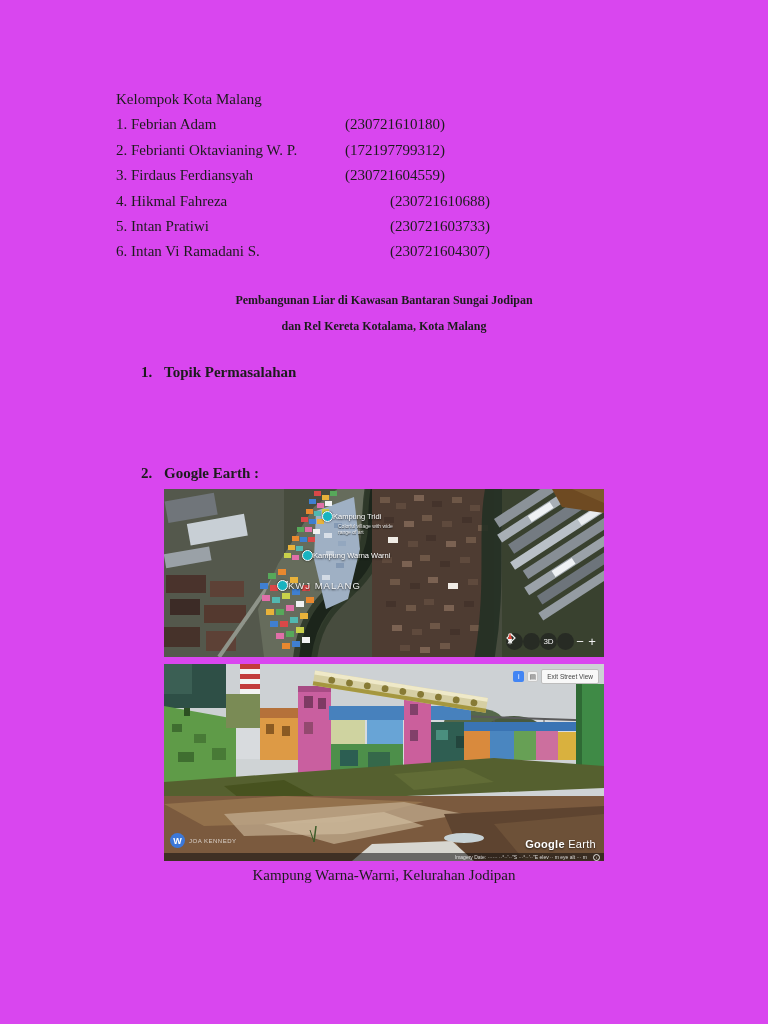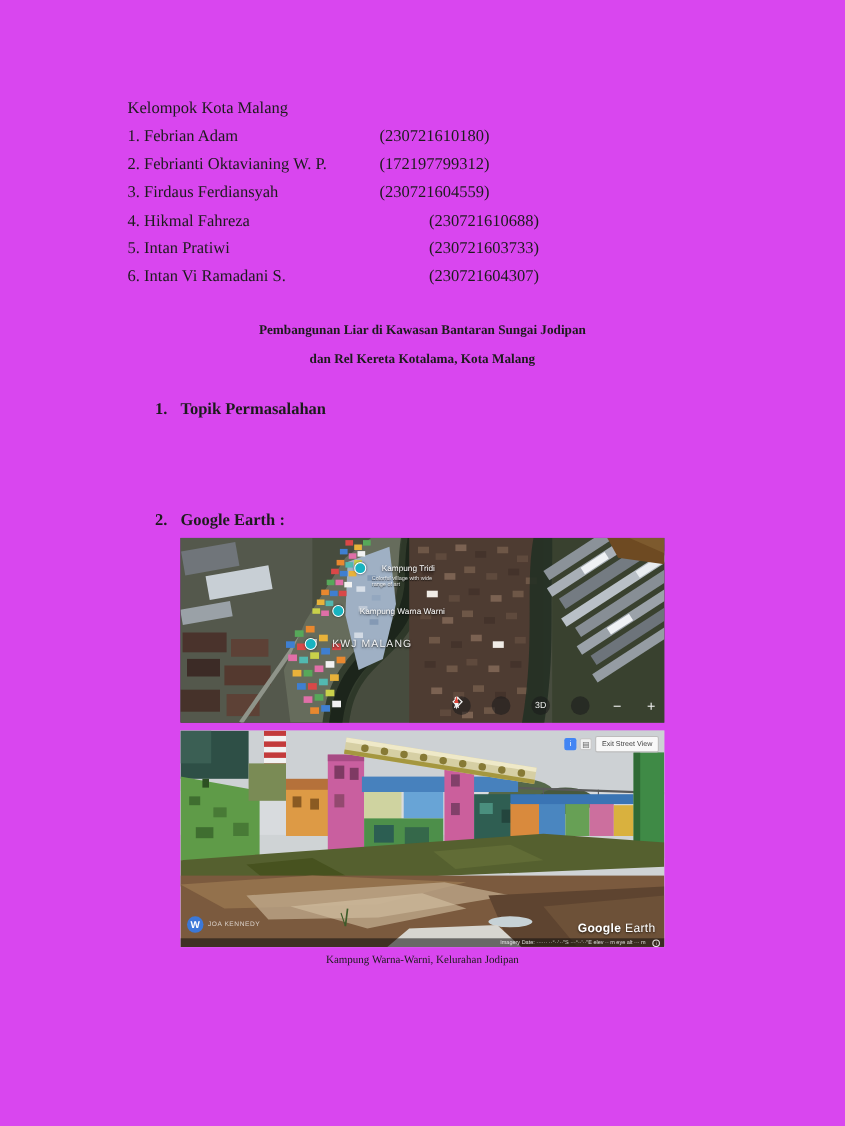--- a/index.html
+++ b/index.html
@@ -20,29 +20,29 @@
   .sec-head{font-weight:bold;font-size:15px;line-height:18px;}
   .sec-num{display:inline-block;width:23px;}
   .sec-body{margin-left:23px;margin-top:9px;width:492px;font-size:15px;line-height:27px;}
   
   .shot{position:absolute;left:164px;width:440px;overflow:hidden;background:#474c3e;
         font-family:"Liberation Sans","DejaVu Sans",sans-serif;}
   .sat{top:489px;height:168px;}
   .sv{top:664px;height:197px;background:#cfd3d5;}
   .shot svg{position:absolute;left:0;top:0;display:block;}
   
-  .pin{position:absolute;display:flex;align-items:center;gap:14px;}
+  .pin{position:absolute;display:flex;align-items:center;gap:0;}
   .pin-dot{width:11px;height:11px;border-radius:50%;background:#18b3c0;border:1.5px solid #ffffff;
            box-sizing:border-box;flex:0 0 auto;box-shadow:0 0 2px rgba(0,0,0,.6);}
   .pin-label{color:#ffffff;font-size:7.5px;text-shadow:0 1px 2px rgba(0,0,0,.9);white-space:nowrap;}
   .pin-sub{position:absolute;left:16px;top:12px;width:64px;color:rgba(255,255,255,.85);
            font-size:5px;line-height:6px;text-shadow:0 1px 1px rgba(0,0,0,.8);}
   .pin-kwj .pin-label{font-size:9.5px;letter-spacing:1px;color:rgba(255,255,255,.92);}
   
-  .sat-controls{position:absolute;right:6px;bottom:7px;display:flex;align-items:center;gap:19px;}
+  .sat-controls{position:absolute;right:6px;bottom:7px;display:flex;align-items:center;gap:0;}
   .ctl{width:17px;height:17px;border-radius:50%;background:rgba(25,25,28,.55);color:#f2f2f2;
        display:flex;align-items:center;justify-content:center;font-size:8px;}
   .ctl.flat{background:transparent;font-size:13px;width:12px;}
   
   .sv-topbar{position:absolute;top:5px;right:5px;display:flex;align-items:center;gap:3px;}
   .mini-ic{width:11px;height:11px;border-radius:2px;display:flex;align-items:center;justify-content:center;
            font-size:7px;color:#fff;}
   .mini-blue{background:#4285f4;}
   .mini-gray{background:#f1f1f1;color:#666;border:0.5px solid #c9c9c9;box-sizing:border-box;}
   .exit-btn{height:13px;background:#f8f8f8;border:0.5px solid #bdbdbd;border-radius:2px;
@@ -53,21 +53,21 @@
   .contrib-name{font-size:6px;color:rgba(255,255,255,.7);letter-spacing:.5px;}
   .watermark{position:absolute;right:8px;bottom:11px;color:#ffffff;font-size:11px;
              text-shadow:0 1px 2px rgba(0,0,0,.7);letter-spacing:.3px;}
   .wm-bold{font-weight:bold;}
   .statusbar{position:absolute;left:0;bottom:0;width:440px;height:8px;background:rgba(15,15,15,.55);
              display:flex;align-items:center;justify-content:flex-end;gap:6px;padding:0 4px;box-sizing:border-box;}
   .status-txt{color:rgba(255,255,255,.8);font-size:5px;white-space:nowrap;}
   .status-info{width:5px;height:5px;border-radius:50%;border:0.5px solid rgba(255,255,255,.85);
                color:rgba(255,255,255,.85);font-size:4px;display:flex;align-items:center;justify-content:center;}
   
-  .caption{position:absolute;left:0;top:867px;width:768px;text-align:center;font-size:10px;}
+  .caption{position:absolute;left:0;top:867px;width:768px;text-align:center;font-size:15px;}
 </style>
 </head>
 <body>
 
 <div class="page">
 
   <div class="members">
     <div class="mrow"><span>Kelompok Kota Malang</span></div>
     <div class="mrow"><span>1. Febrian Adam</span><span class="mid">(230721610180)</span></div>
     <div class="mrow"><span>2. Febrianti Oktavianing W. P.</span><span class="mid">(172197799312)</span></div>

